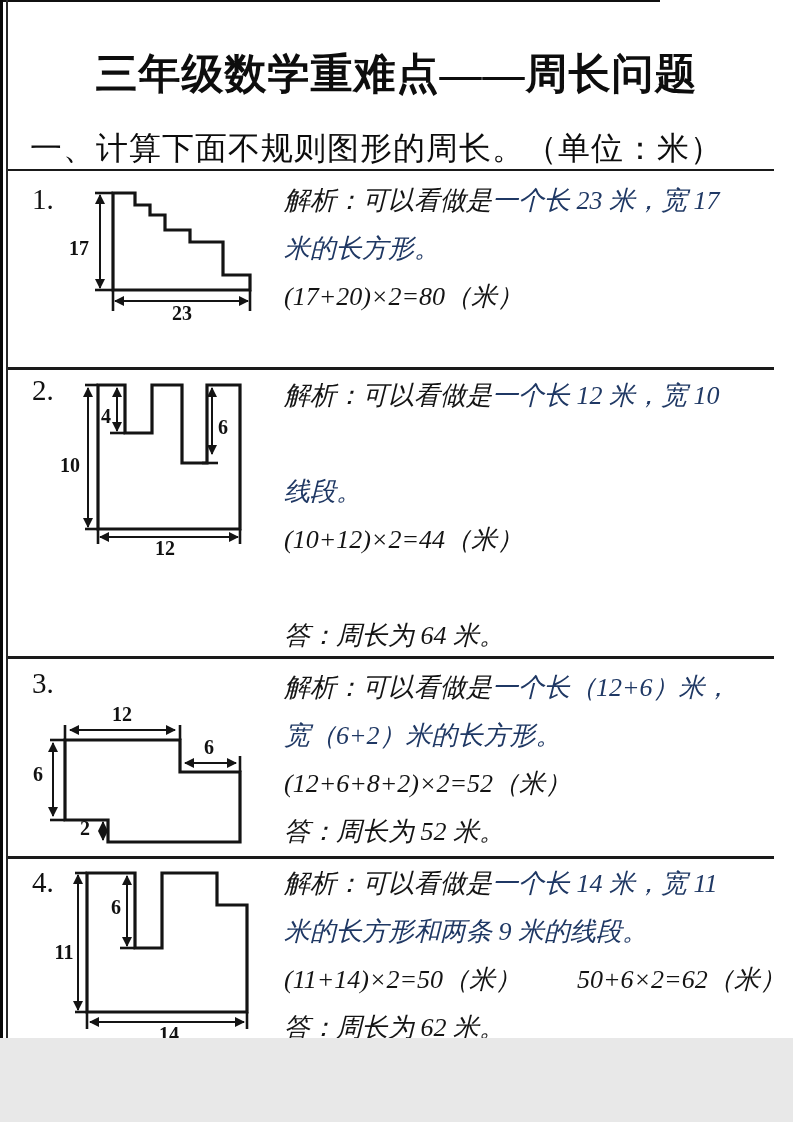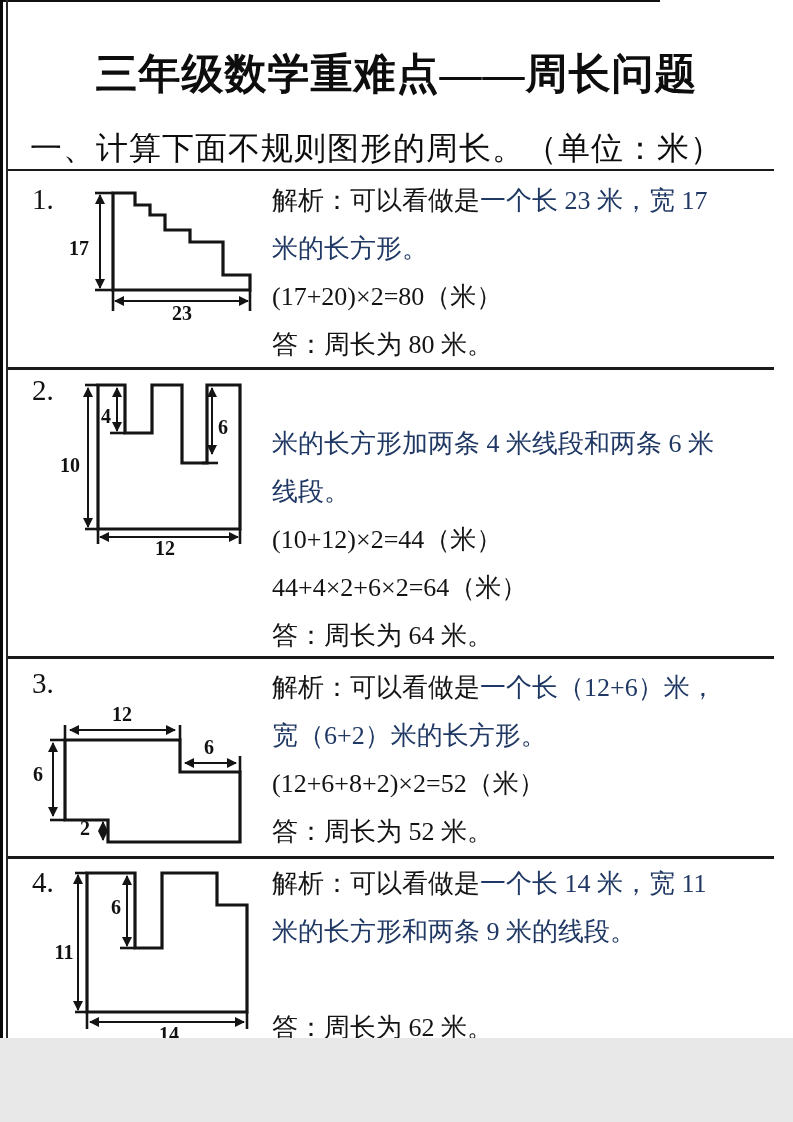--- a/index.html
+++ b/index.html
@@ -22,21 +22,21 @@
     position:absolute;left:30px;top:127px;
     font-size:32px;color:#0d0d0d;letter-spacing:1px;
   }
   .hrule{position:absolute;left:8px;width:766px;background:#1a1a1a;}
   .pnum{position:absolute;left:32px;font-size:29px;color:#111;}
   .fig{position:absolute;}
   .shape{fill:none;stroke:#141414;stroke-width:3.2;stroke-linejoin:miter;}
   .xline{stroke:#141414;stroke-width:2.6;}
   .dim{stroke:#141414;stroke-width:2;}
   .dlab{font-family:"Liberation Serif","DejaVu Serif",serif;font-weight:bold;font-size:20px;fill:#111;text-anchor:middle;}
-  .tline{position:absolute;left:272px;white-space:nowrap;font-size:26px;line-height:34px;}
+  .tline{position:absolute;left:284px;white-space:nowrap;font-size:26px;line-height:34px;font-style:italic;}
   .seg.k{color:#141414;}
   .seg.b{color:var(--blue);}
   .seg.gap{margin-left:56px;}
 </style>
 </head>
 <body>
 
 <div class="page" id="page" style="--blue: #1f3864;">
   <div class="edge-top"></div>
   <div class="edge-left-band"></div>
@@ -61,21 +61,20 @@
       <line class="xline" x1="58" y1="110" x2="58" y2="131"></line>
       <line class="xline" x1="195" y1="110" x2="195" y2="131"></line>
       <line class="dim" x1="45" y1="15" x2="45" y2="108" marker-start="url(#arr0)" marker-end="url(#arr0)"></line>
       <text class="dlab" x="24" y="75">17</text>
       <line class="dim" x1="60" y1="121" x2="193" y2="121" marker-start="url(#arr0)" marker-end="url(#arr0)"></line>
       <text class="dlab" x="127" y="140">23</text>
     </svg>
     <div class="tline" style="top:184px"><span class="seg k">解析：可以看做是</span><span class="seg b">一个长 23 米，宽 17</span></div>
     <div class="tline" style="top:232px"><span class="seg b">米的长方形。</span></div>
     <div class="tline" style="top:280px"><span class="seg k">(17+20)×2=80（米）</span></div>
-    <div class="tline" style="top:328px"><span class="seg k">答：周长为 80 米。</span></div>
     <div class="pnum" style="top:374px">2.</div>
     <svg class="fig" style="left:55px;top:375px" width="200" height="185" viewBox="0 0 200 185">
       <defs>
         <marker id="arr1" viewBox="0 0 10 10" refX="9" refY="5" markerWidth="5" markerHeight="5" orient="auto-start-reverse">
           <path d="M0,0L10,5L0,10Z" fill="#141414"></path>
         </marker>
       </defs>
       <path class="shape" d="M43,10 H70 V58 H97 V10 H127 V88 H152 V10 H185 V154 H43 Z"></path>
       <line class="xline" x1="30" y1="10" x2="43" y2="10"></line>
       <line class="xline" x1="30" y1="154" x2="43" y2="154"></line>
@@ -85,24 +84,23 @@
       <line class="xline" x1="185" y1="154" x2="185" y2="169"></line>
       <line class="dim" x1="33" y1="13" x2="33" y2="152" marker-start="url(#arr1)" marker-end="url(#arr1)"></line>
       <text class="dlab" x="15" y="97">10</text>
       <line class="dim" x1="62" y1="13" x2="62" y2="56" marker-start="url(#arr1)" marker-end="url(#arr1)"></line>
       <text class="dlab" x="51" y="48">4</text>
       <line class="dim" x1="157" y1="13" x2="157" y2="79" marker-start="url(#arr1)" marker-end="url(#arr1)"></line>
       <text class="dlab" x="168" y="59">6</text>
       <line class="dim" x1="45" y1="162" x2="183" y2="162" marker-start="url(#arr1)" marker-end="url(#arr1)"></line>
       <text class="dlab" x="110" y="180">12</text>
     </svg>
-    <div class="tline" style="top:427px"><span class="seg b">米的长方形加两条 4 米线段和两条 6 米</span></div>
+    <div class="tline" style="top:379px"><span class="seg k">解析：可以看做是</span><span class="seg b">一个长 12 米，宽 10</span></div>
     <div class="tline" style="top:475px"><span class="seg b">线段。</span></div>
     <div class="tline" style="top:523px"><span class="seg k">(10+12)×2=44（米）</span></div>
-    <div class="tline" style="top:571px"><span class="seg k">44+4×2+6×2=64（米）</span></div>
     <div class="tline" style="top:619px"><span class="seg k">答：周长为 64 米。</span></div>
     <div class="pnum" style="top:667px">3.</div>
     <svg class="fig" style="left:25px;top:660px" width="230" height="195" viewBox="0 0 230 195">
       <defs>
         <marker id="arr2" viewBox="0 0 10 10" refX="9" refY="5" markerWidth="5" markerHeight="5" orient="auto-start-reverse">
           <path d="M0,0L10,5L0,10Z" fill="#141414"></path>
         </marker>
       </defs>
       <path class="shape" d="M40,80 H155 V112 H215 V182 H83 V160 H40 Z"></path>
       <line class="xline" x1="40" y1="65" x2="40" y2="80"></line>
@@ -138,14 +136,15 @@
       <line class="xline" x1="197" y1="152" x2="197" y2="169"></line>
       <line class="dim" x1="28" y1="15" x2="28" y2="150" marker-start="url(#arr3)" marker-end="url(#arr3)"></line>
       <text class="dlab" x="14" y="99">11</text>
       <line class="dim" x1="77" y1="16" x2="77" y2="86" marker-start="url(#arr3)" marker-end="url(#arr3)"></line>
       <text class="dlab" x="66" y="54">6</text>
       <line class="dim" x1="40" y1="162" x2="194" y2="162" marker-start="url(#arr3)" marker-end="url(#arr3)"></line>
       <text class="dlab" x="119" y="181">14</text>
     </svg>
     <div class="tline" style="top:867px"><span class="seg k">解析：可以看做是</span><span class="seg b">一个长 14 米，宽 11</span></div>
     <div class="tline" style="top:915px"><span class="seg b">米的长方形和两条 9 米的线段。</span></div>
+    <div class="tline" style="top:963px"><span class="seg k">(11+14)×2=50（米）</span><span class="seg k gap">50+6×2=62（米）</span></div>
     <div class="tline" style="top:1011px"><span class="seg k">答：周长为 62 米。</span></div>
   </div>
 
 </body></html>

